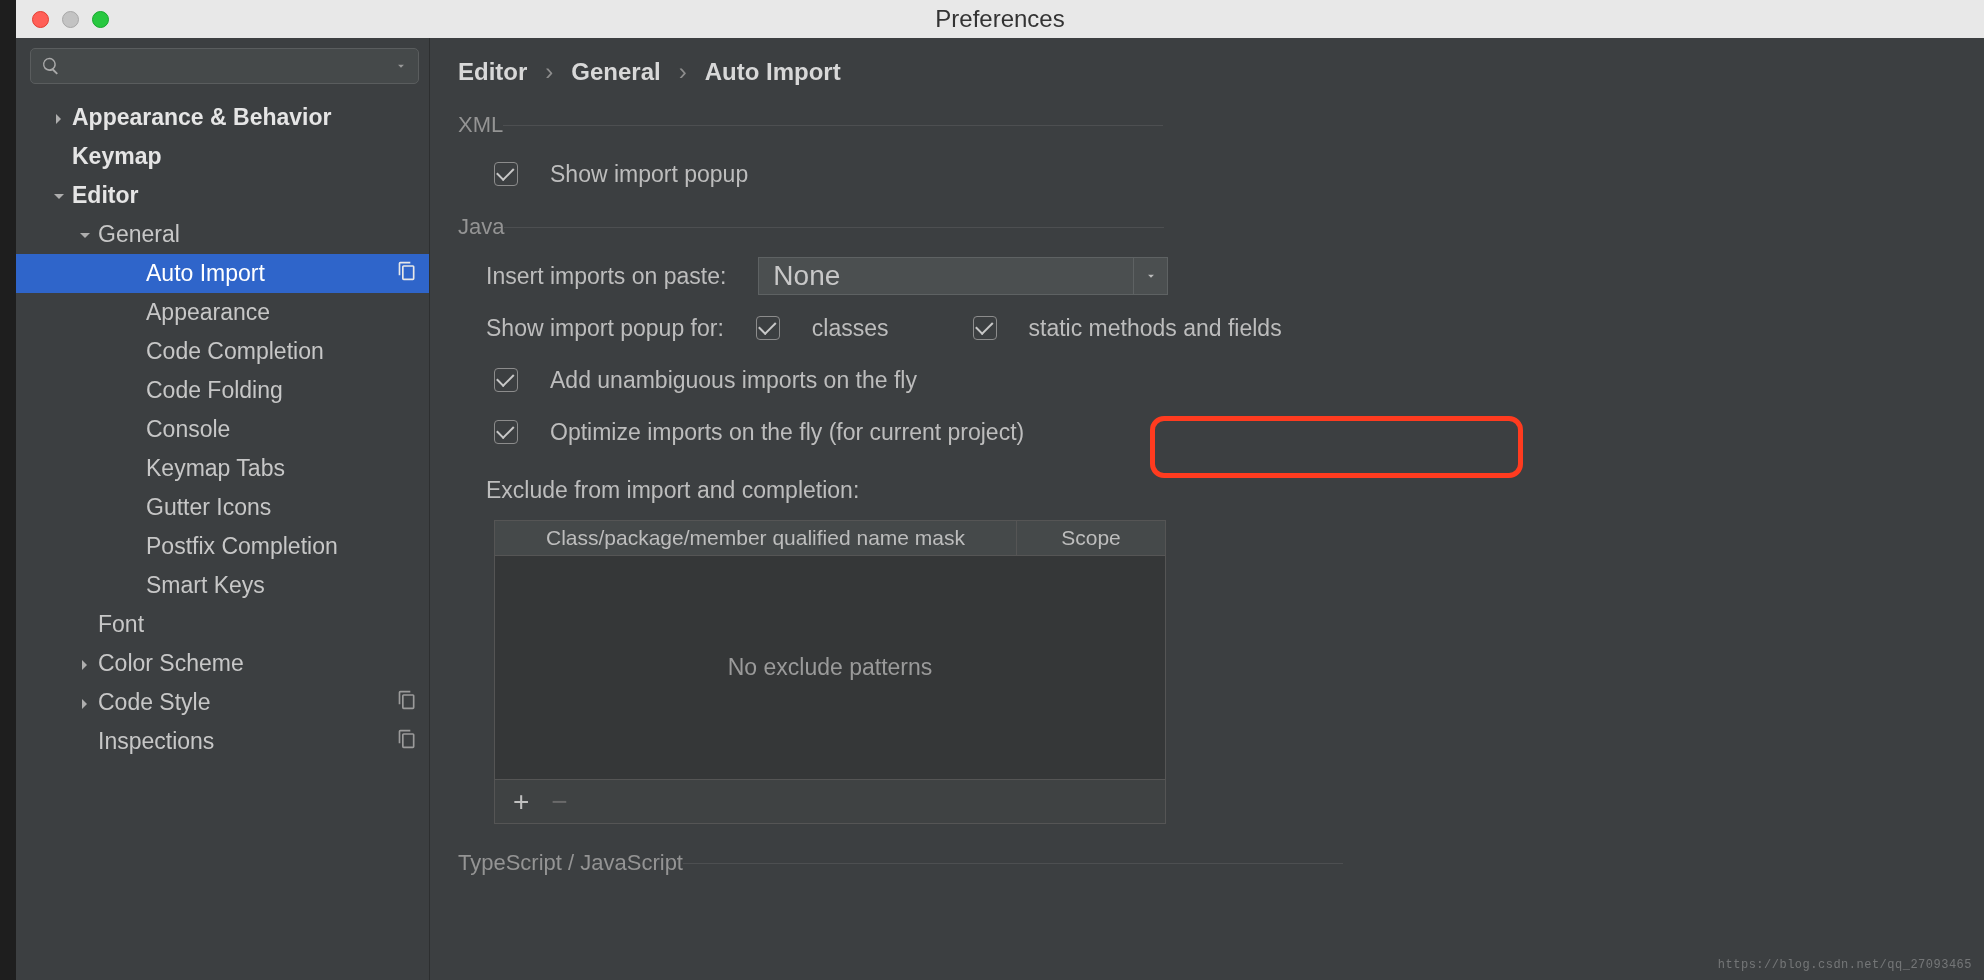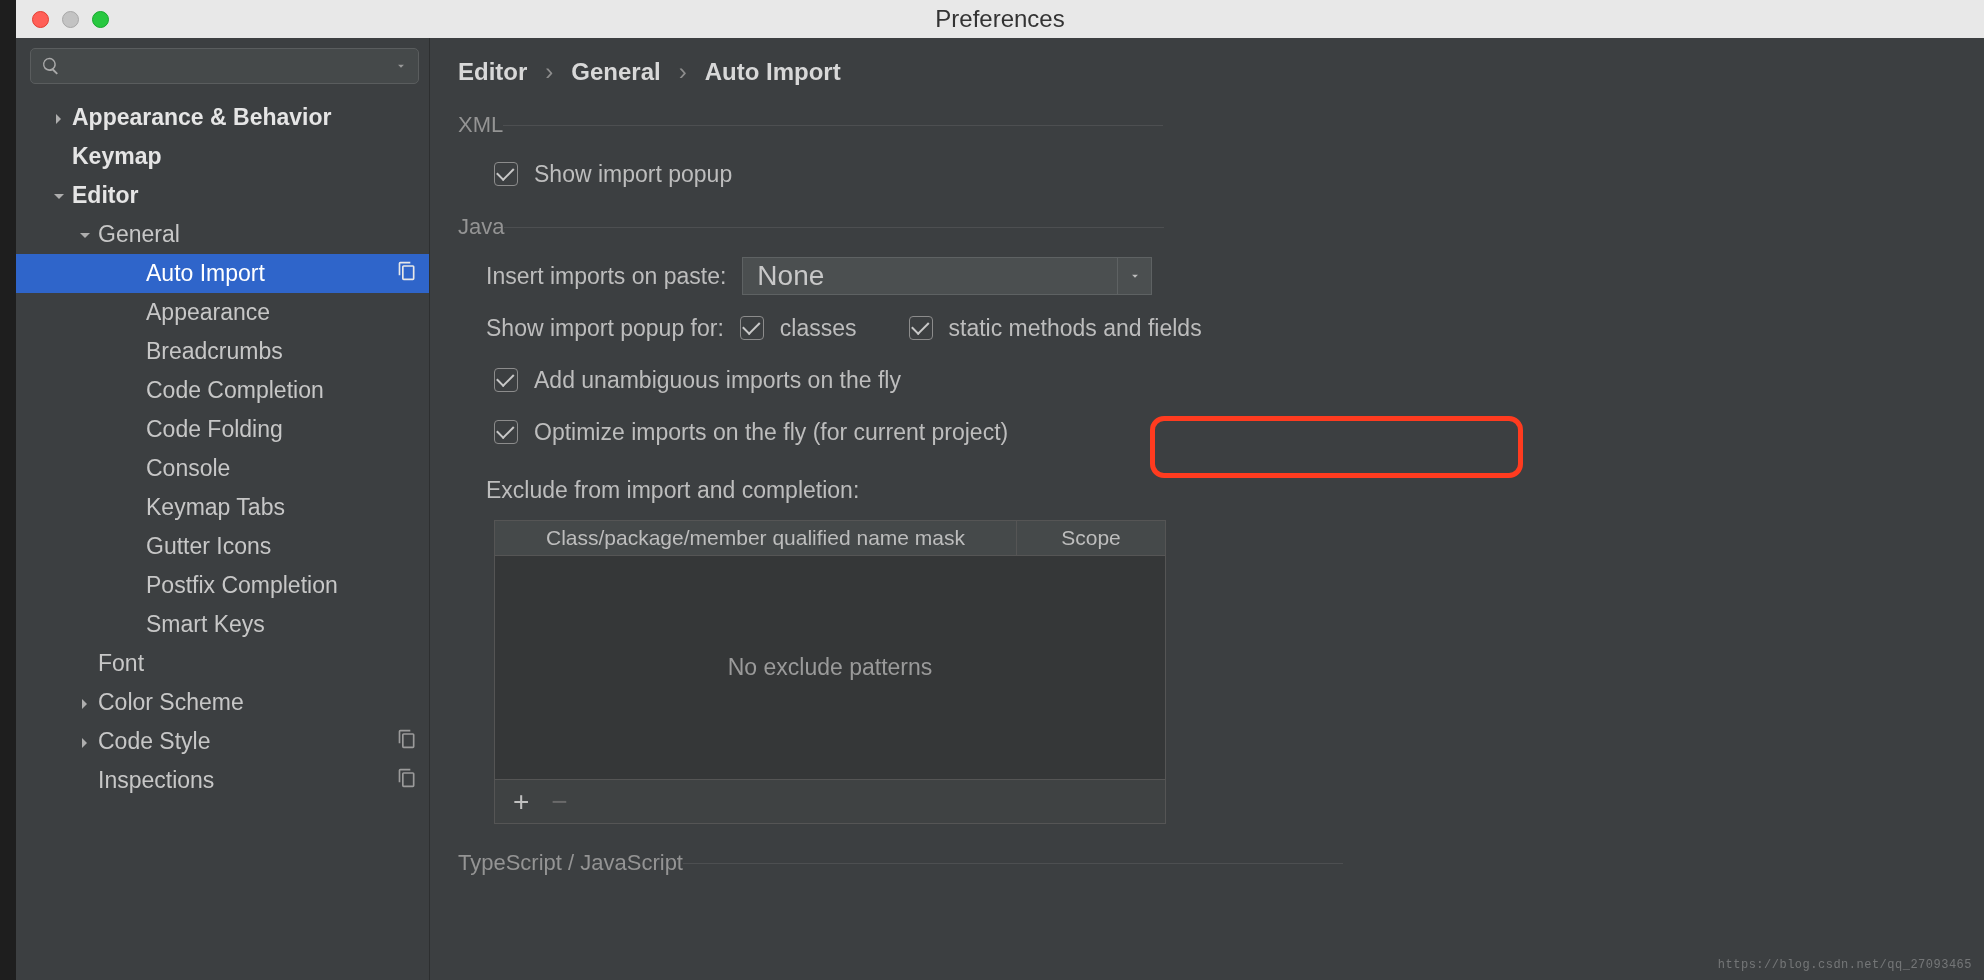--- a/index.html
+++ b/index.html
@@ -167,21 +167,21 @@
 .section-header .line {
   flex: 1;
   height: 1px;
   background: #4d4f51;
   max-width: 660px;
 }
 
 .formrow {
   display: flex;
   align-items: center;
-  gap: 16px;
+  gap: 32px;
   margin: 8px 0 8px 36px;
   min-height: 44px;
   position: relative;
 }
 .formrow.plain { margin-left: 28px; }
 
 .chk {
   width: 24px; height: 24px;
   border: 1.5px solid #8c8c8c;
   border-radius: 4px;
@@ -348,24 +348,20 @@
           <div class="row ind2 selected">
             <span class="arrow"></span>
             <span>Auto Import</span>
             <span class="tail-icon"><svg viewBox="0 0 24 24">
                 <path d="M16 1H4a2 2 0 00-2 2v14h2V3h12V1zm3 4H8a2 2 0 00-2 2v14a2 2 0 002 2h11a2 2 0 002-2V7a2 2 0 00-2-2zm0 16H8V7h11v14z"></path>
               </svg></span>
           </div>
           <div class="row ind2">
             <span class="arrow"></span>
             <span>Appearance</span>
-          </div>
-          <div class="row ind2">
-            <span class="arrow"></span>
-            <span>Breadcrumbs</span>
           </div>
           <div class="row ind2">
             <span class="arrow"></span>
             <span>Code Completion</span>
           </div>
           <div class="row ind2">
             <span class="arrow"></span>
             <span>Code Folding</span>
           </div>
           <div class="row ind2">

